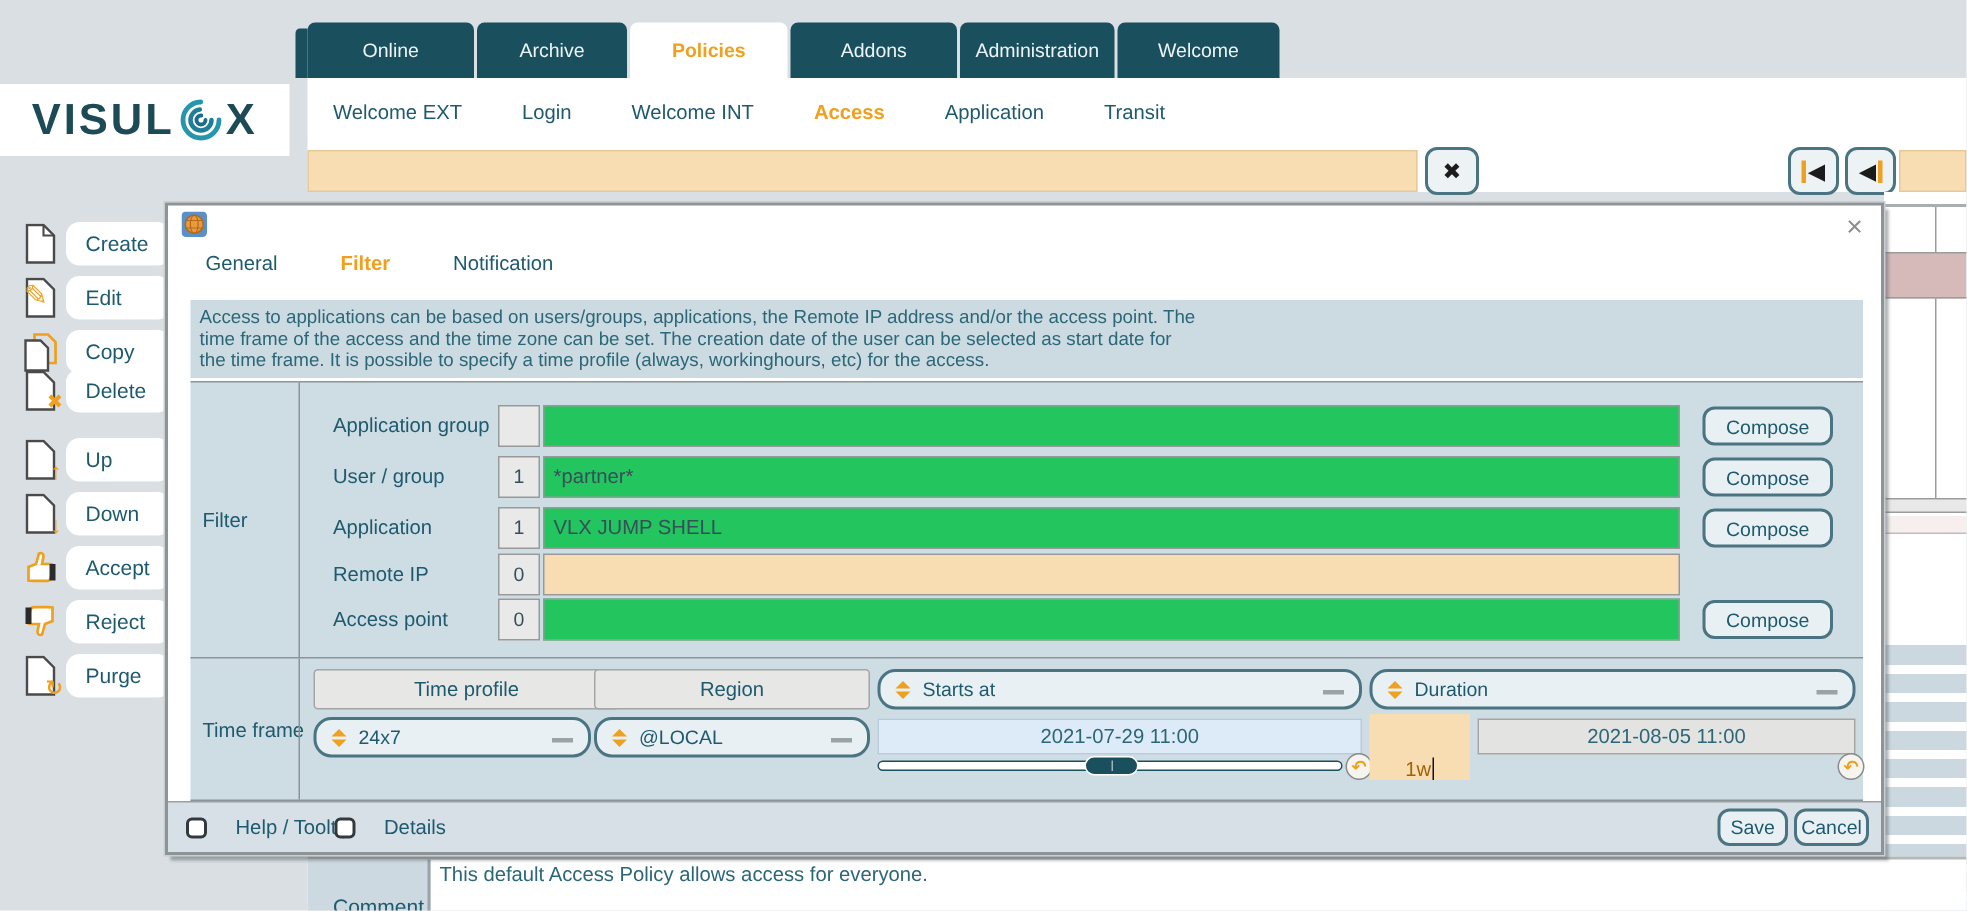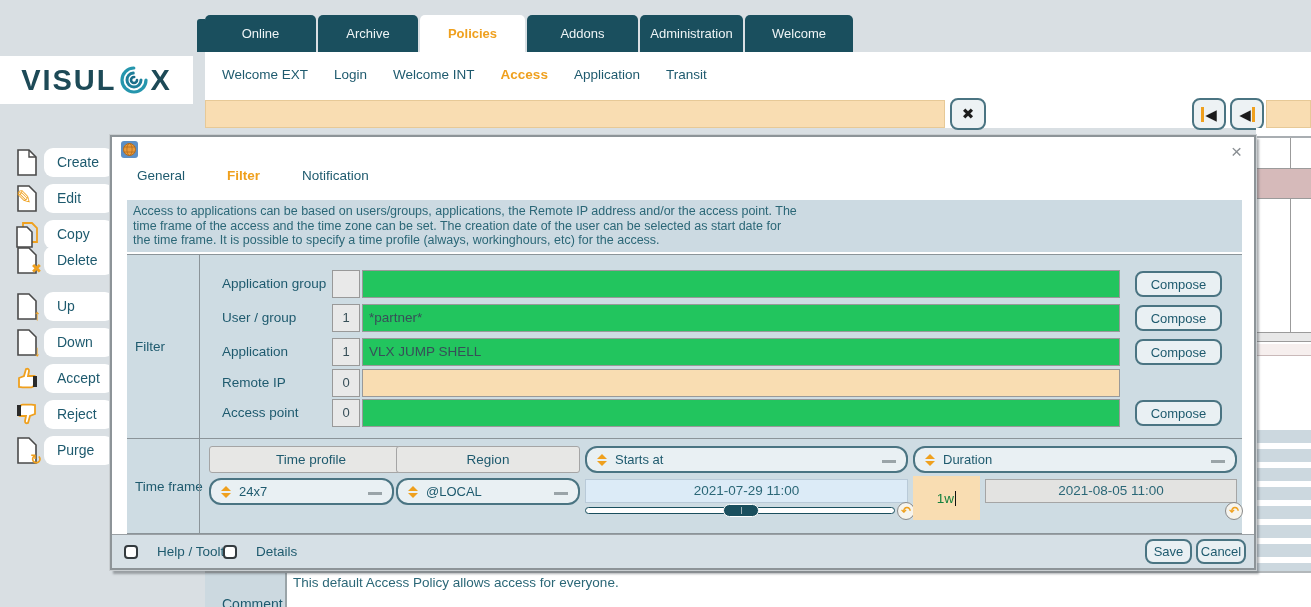--- a/index.html
+++ b/index.html
@@ -8,21 +8,21 @@
   .abs { position:absolute; }
 
   
   .logo-card { left:0; top:56px; width:193px; height:48px; background:#fff; display:flex; align-items:center; justify-content:center; gap:1px; }
   .logo-txt { font-size:29px; font-weight:bold; color:#1d4a57; letter-spacing:2px; }
   .tab-sliver { left:197px; top:19px; width:8px; height:33px; background:#1a4f5e; border-radius:3px 0 0 0; }
   .tabs-row { left:205px; top:15px; display:flex; gap:2px; }
   .tab { height:37px; background:#1a4f5e; color:#eef4f6; font-size:13px; display:flex; align-items:center; justify-content:center; border-radius:5px 5px 0 0; }
   .tab.active { background:#fff; color:#efa01e; font-weight:bold; }
   .content-white { left:205px; top:52px; width:1106px; height:76px; background:#fff; }
-  .subnav { left:222px; top:60px; display:flex; gap:26px; align-items:center; height:28px; }
+  .subnav { left:222px; top:60px; display:flex; gap:40px; align-items:center; height:28px; }
   .subnav .sn { font-size:13.5px; color:#1e5a6e; cursor:pointer; }
   .subnav .sn.active { color:#efa01e; font-weight:bold; }
 
   .peach { background:#f9ddb2; }
   .peach-input { left:205px; top:100px; width:740px; height:28px; border:1px solid #e7c997; }
   .peach-right { left:1266px; top:100px; width:45px; height:28px; border:1px solid #e7c997; }
   .tool-btn { top:98px; height:32px; background:#edf2f4; border:2px solid #4a7482; border-radius:8px; display:flex; align-items:center; justify-content:center; cursor:pointer; }
   .clear-btn { left:950px; width:36px; font-size:15px; font-weight:bold; color:#1c1c1c; }
   .nav-btn { width:34px; gap:1px; }
   .obar { width:3px; height:15px; background:#efa01e; display:inline-block; }
@@ -76,21 +76,21 @@
   .dia { display:inline-flex; flex-direction:column; gap:2px; margin-right:8px; }
   .dia i { display:block; width:0; height:0; border-left:5px solid transparent; border-right:5px solid transparent; }
   .dia .up { border-bottom:5px solid #efa01e; }
   .dia .dn { border-top:5px solid #efa01e; }
   .dash { position:absolute; right:10px; top:12px; width:14px; height:3px; background:#9aa4a8; }
   .val-box { height:24px; font-size:13.5px; color:#2b6777; text-align:center; line-height:22px; border:1px solid #a5a5a5; }
   .slider-track { height:7px; background:#fff; border:1px solid #1a4f5e; border-radius:4px; }
   .slider-handle { position:absolute; top:-4px; width:36px; height:13px; background:#1a4f5e; border:1px solid #fff; border-radius:7px; display:flex; align-items:center; justify-content:center; }
   .slider-handle i { width:1px; height:7px; background:#9fb3ba; }
   .reset { width:18px; height:18px; border:1px solid #8a8a8a; border-radius:50%; background:#f6f4ee; color:#efa01e; font-size:12px; font-weight:bold; display:flex; align-items:center; justify-content:center; cursor:pointer; }
-  .dur-input { width:67px; height:44px; background:#f9ddb2; display:flex; align-items:center; justify-content:center; font-size:13.5px; color:#15803d; }
+  .dur-input { width:67px; height:44px; background:#f9ddb2; display:flex; align-items:flex-end; justify-content:center; font-size:13.5px; color:#a16207; }
   .caret { width:1px; height:15px; background:#111; margin-left:1px; }
 
   .dlg-footer { left:0; right:0; bottom:0; height:34px; background:#d6e0e6; border-top:1px solid #9aa0a4; }
   .cb { width:14px; height:14px; background:#fff; border:2px solid #333a3e; border-radius:4px; display:inline-block; cursor:pointer; }
   .ft-item { display:flex; align-items:center; gap:19px; position:absolute; top:9px; font-size:13.5px; color:#1e5a6e; }
 </style>
 </head>
 <body>
 
 <div class="abs logo-card">

